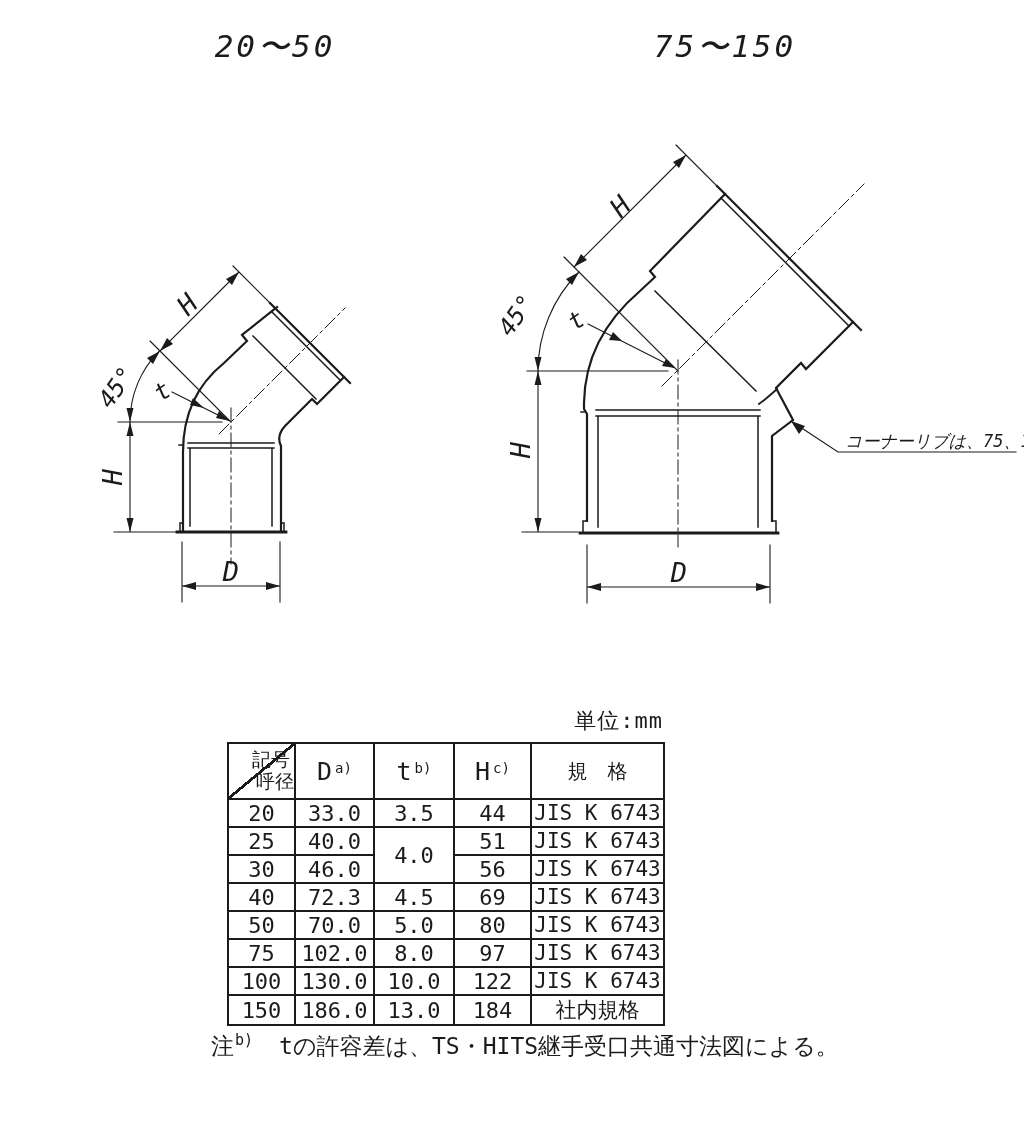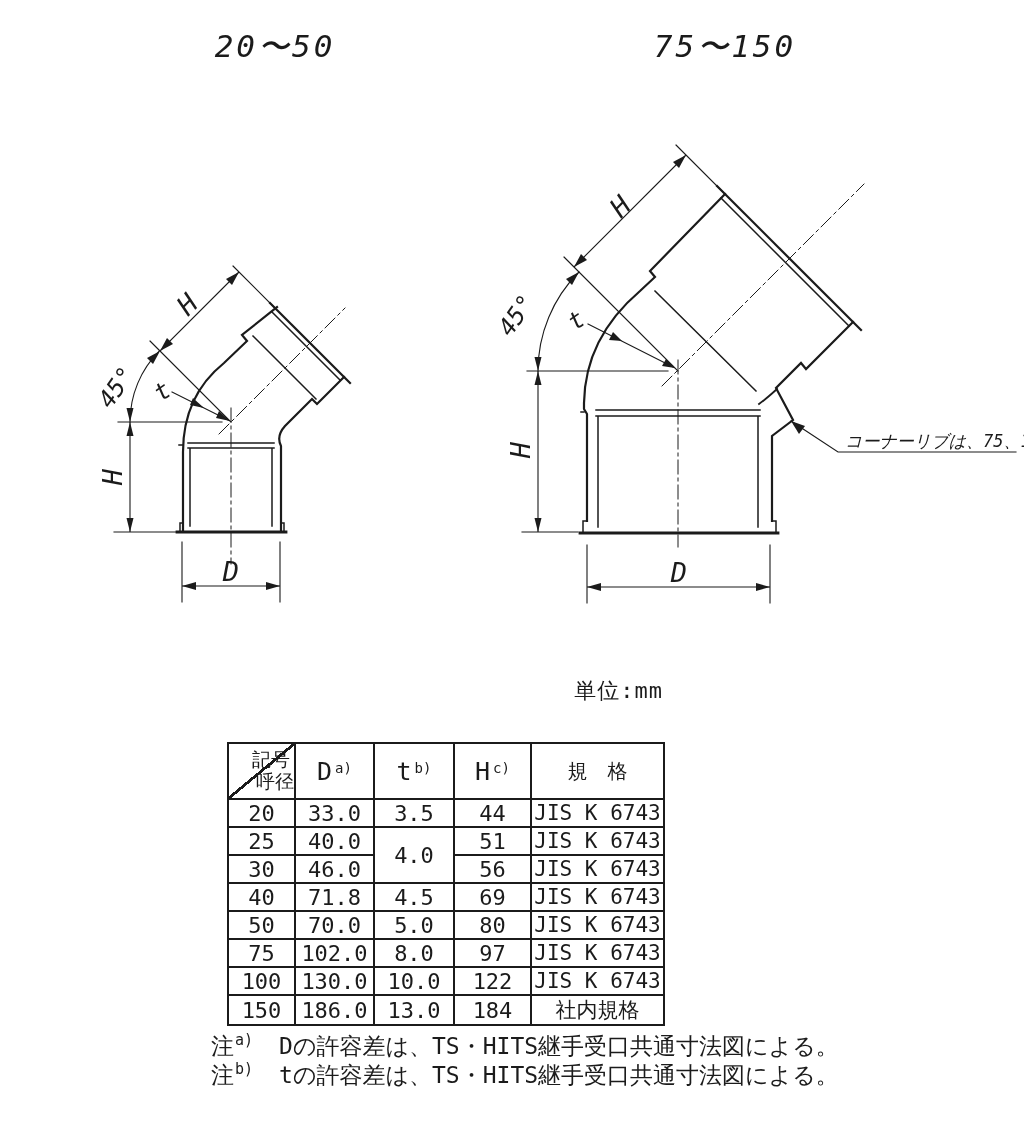--- a/index.html
+++ b/index.html
@@ -12,21 +12,21 @@
     position:absolute;top:26px;width:170px;text-align:center;
     font-style:italic;font-size:31px;letter-spacing:3px;color:#1b1b1b;
   }
   .title-left{left:190px;}
   .title-right{left:640px;text-align:center;}
   svg text{
     fill:#1b1b1b;font-family:"DejaVu Sans Mono","Liberation Mono",monospace;
     font-style:italic;
   }
   .unit-label{
-    position:absolute;left:227px;top:676px;width:436px;text-align:right;
+    position:absolute;left:227px;top:706px;width:436px;text-align:right;
     font-size:22px;letter-spacing:1px;
   }
   table.dims{
     position:absolute;left:227px;top:742px;width:436px;
     border-collapse:collapse;table-layout:fixed;
   }
   table.dims th, table.dims td{
     border:2px solid #1b1b1b;text-align:center;vertical-align:middle;
     padding:0;font-weight:normal;overflow:hidden;
   }
@@ -181,21 +181,21 @@
     <td class="std">JIS K 6743</td>
   </tr>
   <tr class="row">
     <td class="num">30</td>
     <td class="num">46.0</td>
     <td class="num">56</td>
     <td class="std">JIS K 6743</td>
   </tr>
   <tr class="row">
     <td class="num">40</td>
-    <td class="num">71.8</td>
+    <td class="num">72.3</td>
     <td class="num">4.5</td>
     <td class="num">69</td>
     <td class="std">JIS K 6743</td>
   </tr>
   <tr class="row">
     <td class="num">50</td>
     <td class="num">70.0</td>
     <td class="num">5.0</td>
     <td class="num">80</td>
     <td class="std">JIS K 6743</td>
@@ -219,18 +219,15 @@
     <td class="num">186.0</td>
     <td class="num">13.0</td>
     <td class="num">184</td>
     <td class="std">社内規格</td>
   </tr>
 </tbody>
   </table>
 
 <div class="notes">
   <div class="note-line">
-    <span>注</span><sup class="note-ref">a)</sup><span class="note-text">Dの許容差は、TS・HITS継手受口共通寸法図による。</span>
-  </div>
-  <div class="note-line">
     <span>注</span><sup class="note-ref">b)</sup><span class="note-text">tの許容差は、TS・HITS継手受口共通寸法図による。</span>
   </div>
 </div>
 
 </body></html>

